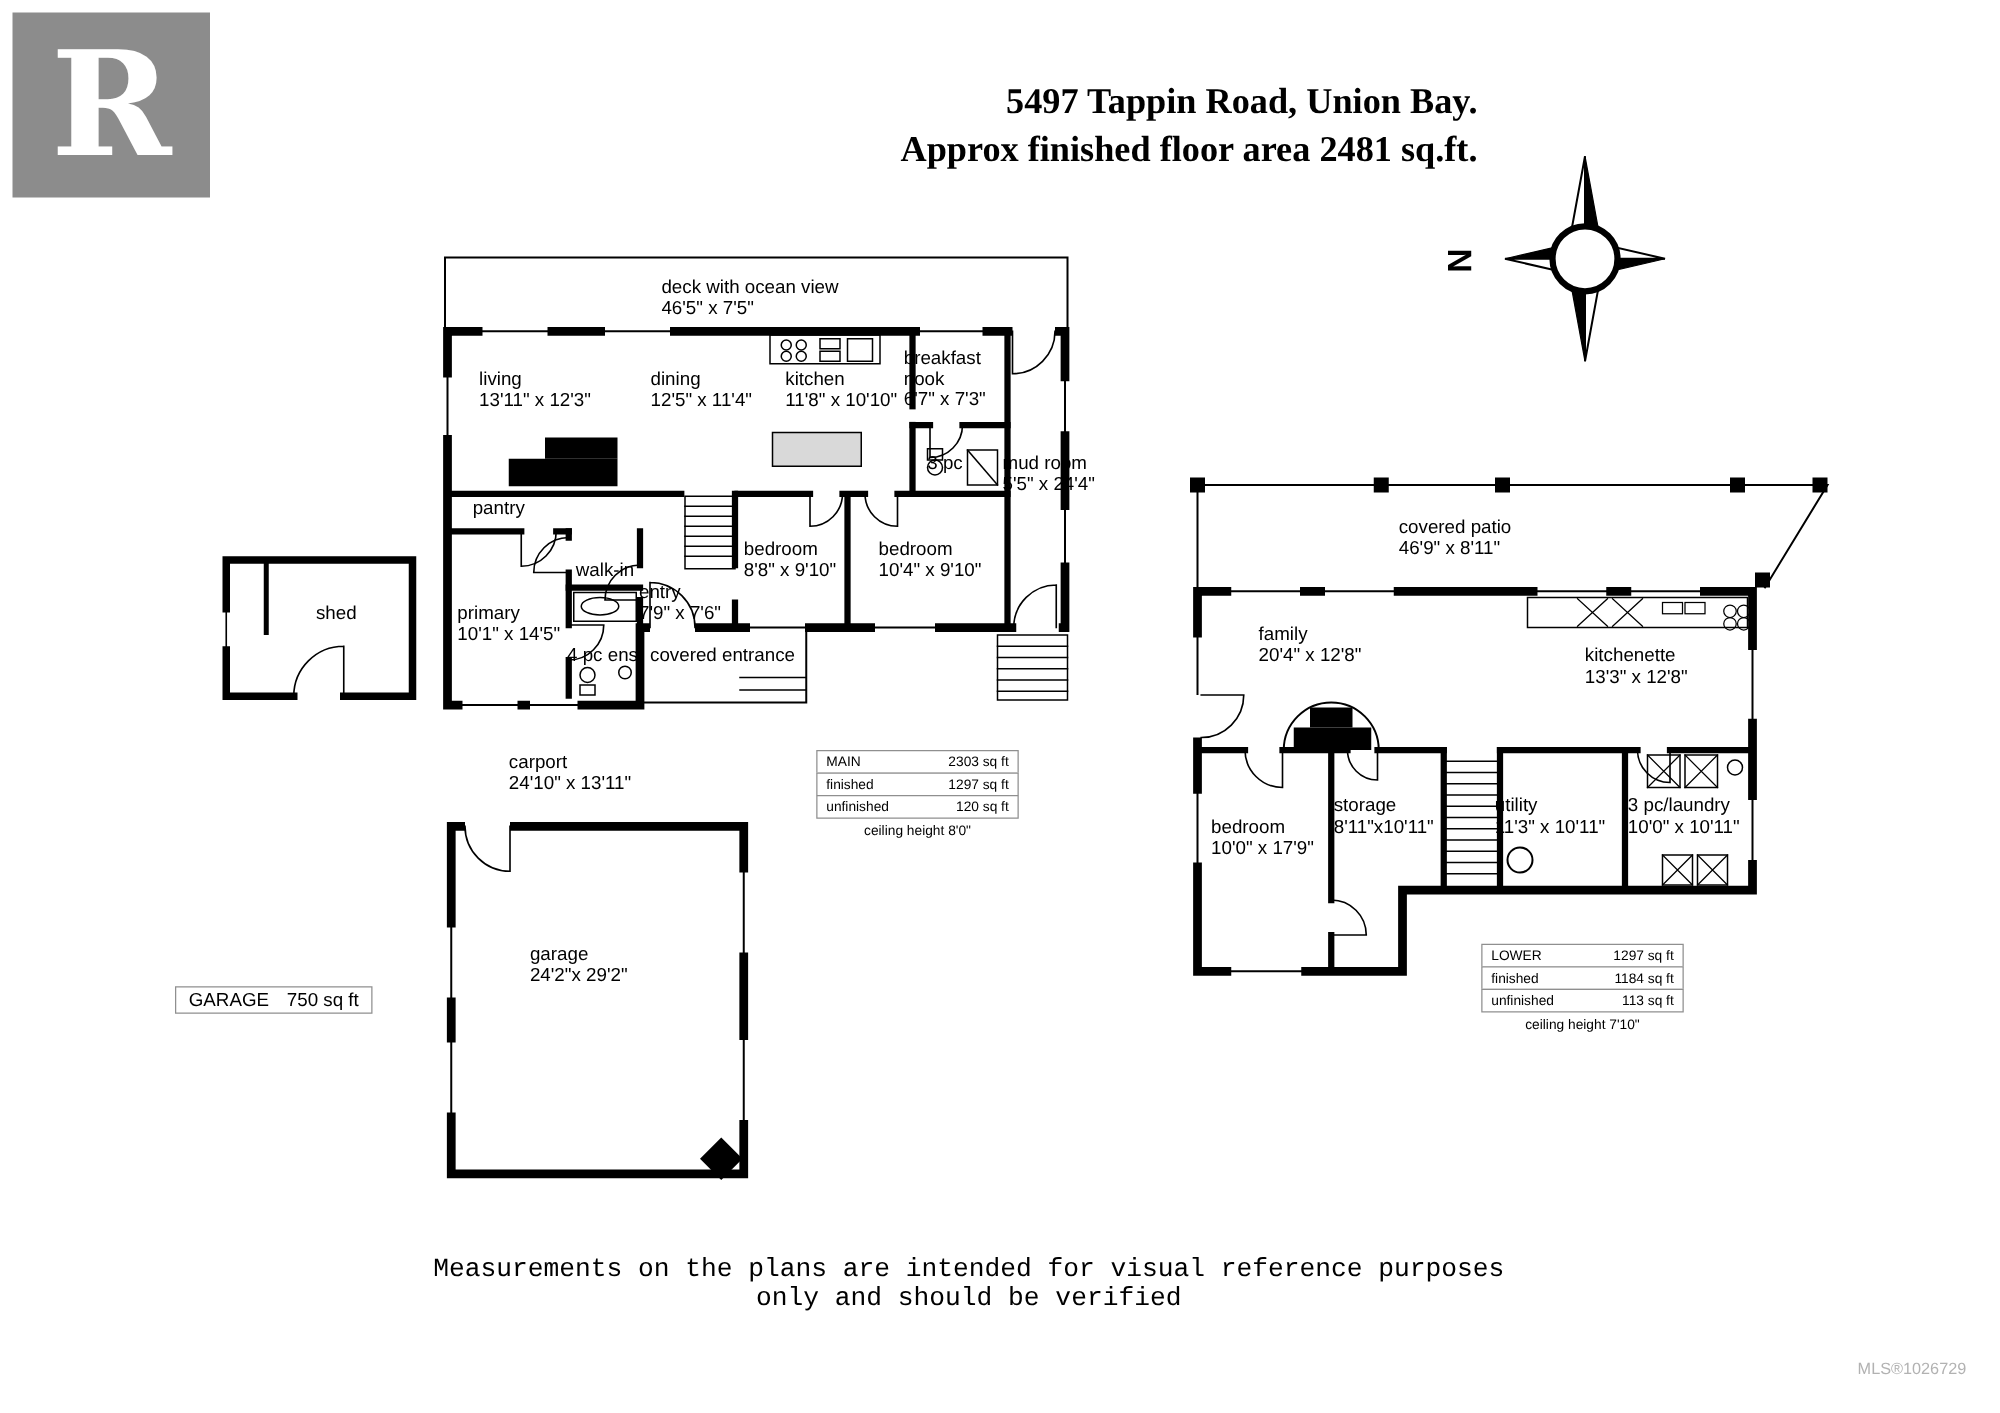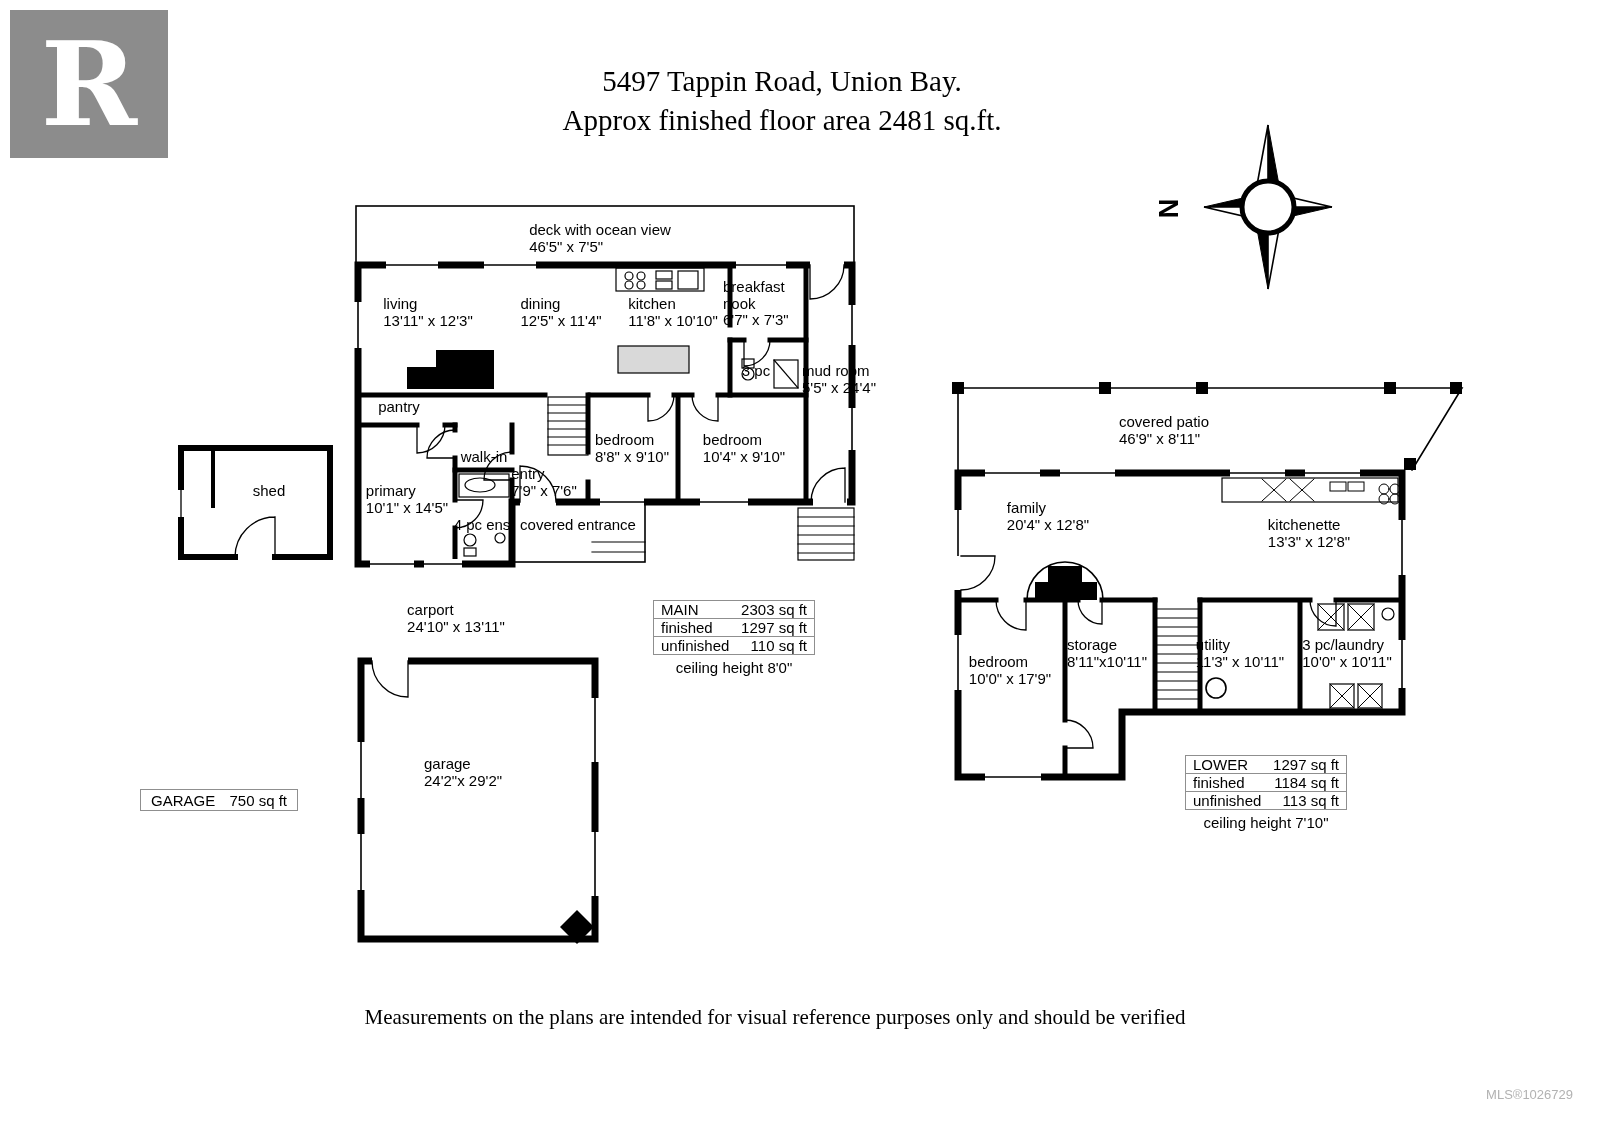--- a/index.html
+++ b/index.html
@@ -2,36 +2,36 @@
 <html><head>
 <meta charset="utf-8">
 <style>
   *{box-sizing:border-box}
   html,body{margin:0;padding:0;background:#fff}
   body{width:1600px;height:1130px;position:relative;font-family:"Liberation Sans",sans-serif;color:#000}
   #canvas{position:absolute;left:0;top:0;width:1600px;height:1130px;overflow:hidden;background:#fff}
   svg.plan{position:absolute;left:0;top:0}
   .lbl{position:absolute;transform:translateX(-50%);text-align:left;font-size:15px;line-height:16.5px;white-space:nowrap}
   .lbl .nm.wrap{white-space:normal;width:80px;margin:0 auto}
-  .hdr-title{position:absolute;left:382px;top:62px;width:800px;text-align:center;
-             font-family:"Liberation Serif",serif;font-weight:normal;font-size:29px;line-height:39px}
+  .hdr-title{position:absolute;left:382px;top:62px;width:800px;text-align:right;
+             font-family:"Liberation Serif",serif;font-weight:bold;font-size:29px;line-height:39px}
   .logo-box{position:absolute;left:10px;top:10px;width:158px;height:148px;background:#8c8c8c;color:#fff;
             display:flex;align-items:center;justify-content:center;
             font-family:"DejaVu Serif",serif;font-weight:bold;font-size:116px;line-height:1}
   .logo-text{position:absolute;left:8px;top:164px;width:185px;color:#9e9e9e;font-size:37px;letter-spacing:-2px}
   .logo-text sup{font-size:15px;letter-spacing:0}
   .compass-n{position:absolute;left:1150px;top:193px;width:34px;text-align:center;font-weight:bold;font-size:27px;transform:rotate(90deg)}
-  .stats{position:absolute;width:162px;font-size:15px}
+  .stats{position:absolute;width:162px;font-size:11px}
   .stats .row{display:flex;justify-content:space-between;align-items:center;border:1px solid #8f8f8f;
               height:19px;padding:0 7px;margin-bottom:-1px;background:#fff}
   .stats .ceil{text-align:center;padding-top:5px}
   .garagebox{position:absolute;left:140px;top:789px;width:158px;height:22px;border:1px solid #8f8f8f;background:#fff;
              display:flex;align-items:center;justify-content:space-between;padding:0 10px;font-size:15px}
   .footer{position:absolute;left:340px;top:1005px;width:870px;text-align:center;
-          font-family:Liberation Serif, serif;font-size:21px}
+          font-family:Liberation Mono, monospace;font-size:21px}
   .mls{position:absolute;right:27px;top:1087px;font-size:13px;color:#b2b2b2}
 </style>
 </head>
 <body>
 
 <div id="canvas">
 
   <svg class="plan" width="1600" height="1130" viewBox="0 0 1600 1130">
 
     <g stroke="#000">
@@ -337,21 +337,21 @@
     <div class="row">
       <span>MAIN</span>
       <span>2303 sq ft</span>
     </div>
     <div class="row">
       <span>finished</span>
       <span>1297 sq ft</span>
     </div>
     <div class="row">
       <span>unfinished</span>
-      <span>110 sq ft</span>
+      <span>120 sq ft</span>
     </div>
     <div class="ceil">ceiling height 8'0"</div>
   </div>
 
   <div class="stats" style="left:1185px;top:755px">
     <div class="row">
       <span>LOWER</span>
       <span>1297 sq ft</span>
     </div>
     <div class="row">

